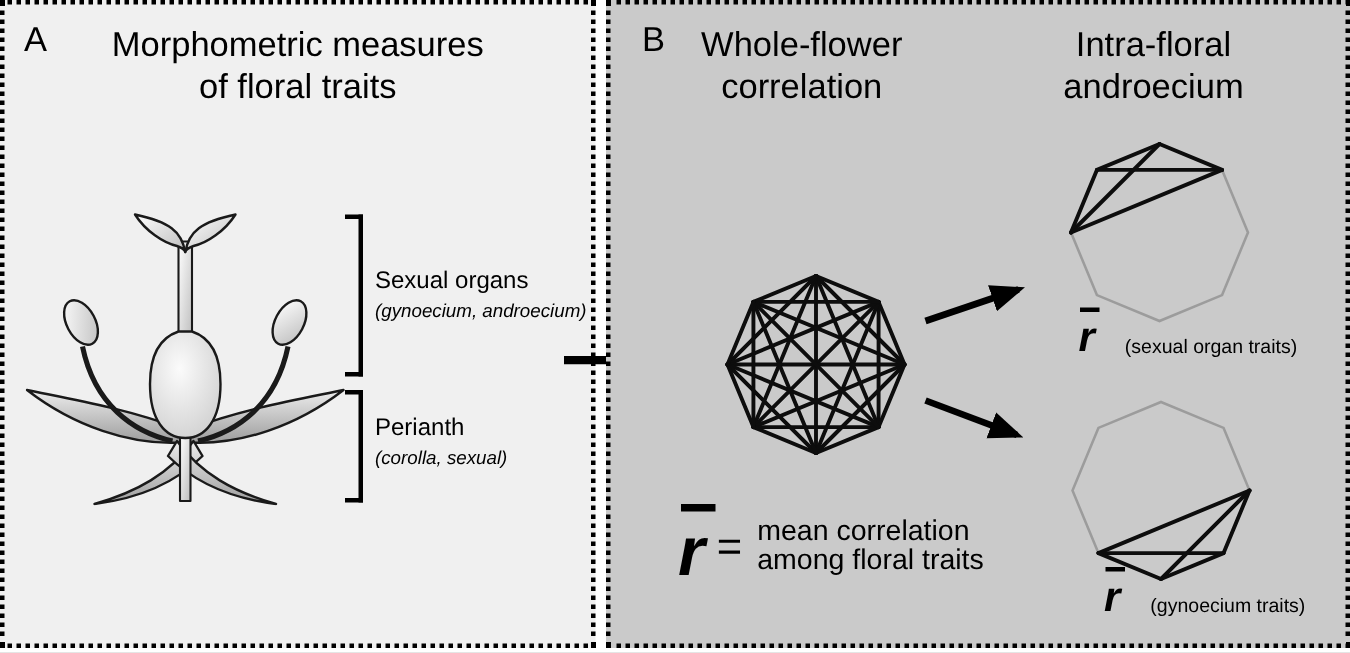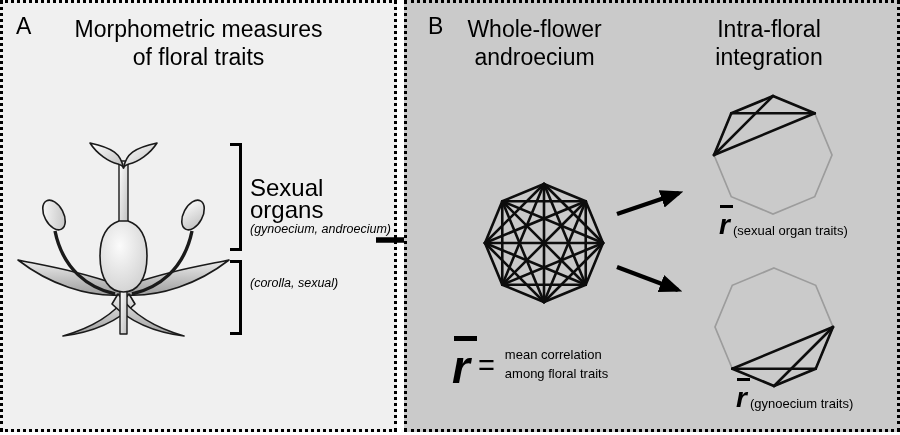--- a/index.html
+++ b/index.html
@@ -20,45 +20,45 @@
   #heading-whole{left:25px;top:12px;width:205px;}
   #heading-intra{left:257px;top:12px;width:210px;}
 
   #flower{position:absolute;left:14px;top:131px;}
 
   .bracket{position:absolute;width:12px;border:3px solid #000;border-left:none;box-sizing:border-box;}
   #bracket-sexual{left:227px;top:140px;height:108px;}
   #bracket-perianth{left:227px;top:257px;height:75px;}
 
   .trait{position:absolute;}
-  .trait .main{font-size:24px;line-height:22px;}
+  .trait .main{font-size:16px;line-height:22px;}
   .trait .sub{font-size:12.5px;line-height:14px;margin-top:1px;font-style:italic;}
   #trait-sexual{left:247px;top:174px;}
   #trait-perianth{left:247px;top:272px;}
 
   #panel-arrow{position:absolute;left:371px;top:226px;}
 
   .net{position:absolute;}
   #net-whole{left:72px;top:175px;}
   #net-sexual{left:301px;top:87px;}
   #net-perianth{left:302px;top:259px;}
   #b-arrows{position:absolute;left:0;top:0;width:496px;height:432px;pointer-events:none;}
 
   .rlabel{position:absolute;display:flex;align-items:flex-end;}
   .rbar{position:relative;font-style:italic;font-weight:bold;font-size:28px;line-height:1;padding-top:7px;}
   .rbar .bar{position:absolute;top:1px;left:1px;width:13px;height:3px;background:#000;}
-  .rlabel .subscript{font-size:13px;line-height:15px;margin-left:3px;padding-bottom:1px;}
+  .rlabel .subscript{font-size:13px;line-height:15px;margin-left:20px;padding-bottom:1px;}
   #rlabel-sexual{left:312px;top:201px;}
   #rlabel-perianth{left:329px;top:374px;}
 
   #equation{position:absolute;left:45px;top:331px;display:flex;align-items:center;}
   .rbar-big{position:relative;font-style:italic;font-weight:bold;font-size:46px;line-height:1;padding-top:10px;}
   .rbar-big .bar{position:absolute;top:2px;left:2px;width:23px;height:5px;background:#000;}
   .eq-equals{font-size:29px;margin:0 10px 0 8px;padding-top:6px;}
-  .eq-def{font-size:13px;line-height:19px;white-space:pre-line;text-align:left;padding-top:4px;}
+  .eq-def{font-size:19px;line-height:19px;white-space:pre-line;text-align:left;padding-top:4px;}
 </style>
 </head>
 <body>
 
 <div class="panel" id="panel-a" style="background: rgb(240, 240, 240);">
   <div class="panel-label" id="panel-a-label">A</div>
   <div class="heading" id="panel-a-title">Morphometric measures
 of floral traits</div>
 
   <svg id="flower" viewBox="0 0 213 203" width="213" height="203">
@@ -94,35 +94,36 @@
   </svg>
 
   <div class="bracket" id="bracket-sexual"></div>
   <div class="bracket" id="bracket-perianth"></div>
 
   <div class="trait" id="trait-sexual">
     <div class="main">Sexual organs</div>
     <div class="sub">(gynoecium, androecium)</div>
   </div>
   <div class="trait" id="trait-perianth">
+    <div class="main">Perianth</div>
     <div class="sub">(corolla, sexual)</div>
   </div>
 </div>
 
 <svg id="panel-arrow" width="78" height="28" viewBox="0 0 78 28">
   <line x1="5" y1="14" x2="56" y2="14" stroke="#000" stroke-width="5.5"></line>
   <polygon points="54,4 75,14 54,24" fill="#000"></polygon>
 </svg>
 
 <div class="panel" id="panel-b" style="background: rgb(202, 202, 202);">
   <div class="panel-label" id="panel-b-label">B</div>
   <div class="heading" id="heading-whole">Whole-flower
+correlation</div>
+  <div class="heading" id="heading-intra">Intra-floral
 androecium</div>
-  <div class="heading" id="heading-intra">Intra-floral
-integration</div>
 
   <svg class="net" id="net-whole" width="130" height="130" viewBox="0 0 130 130">
       <line x1="65" y1="6" x2="106.7193000900063" y2="23.2806999099937" stroke="#0d0d0d" stroke-width="2.6" stroke-linecap="round"></line>
       <line x1="65" y1="6" x2="124" y2="65" stroke="#0d0d0d" stroke-width="2.6" stroke-linecap="round"></line>
       <line x1="65" y1="6" x2="106.7193000900063" y2="106.7193000900063" stroke="#0d0d0d" stroke-width="2.6" stroke-linecap="round"></line>
       <line x1="65" y1="6" x2="65" y2="124" stroke="#0d0d0d" stroke-width="2.6" stroke-linecap="round"></line>
       <line x1="65" y1="6" x2="23.2806999099937" y2="106.7193000900063" stroke="#0d0d0d" stroke-width="2.6" stroke-linecap="round"></line>
       <line x1="65" y1="6" x2="6" y2="65.00000000000001" stroke="#0d0d0d" stroke-width="2.6" stroke-linecap="round"></line>
       <line x1="65" y1="6" x2="23.280699909993686" y2="23.2806999099937" stroke="#0d0d0d" stroke-width="2.6" stroke-linecap="round"></line>
       <line x1="106.7193000900063" y1="23.2806999099937" x2="124" y2="65" stroke="#0d0d0d" stroke-width="2.6" stroke-linecap="round"></line>

